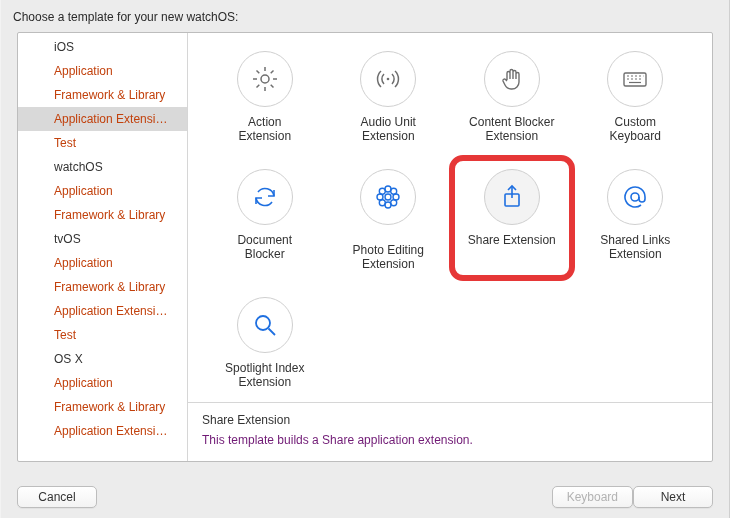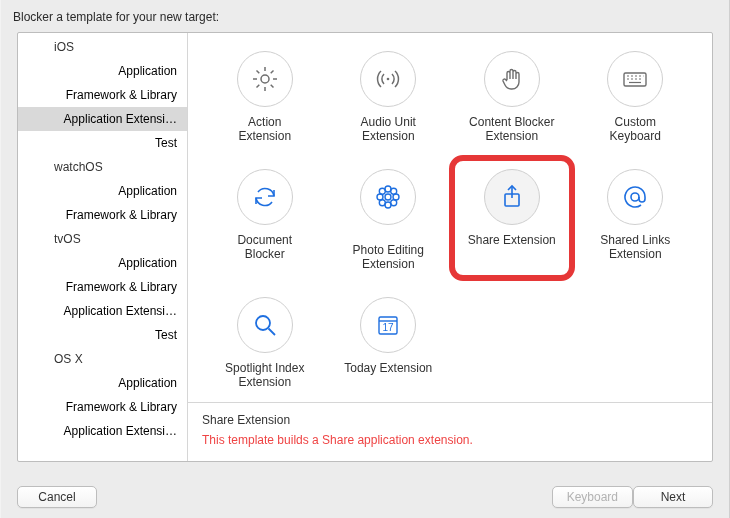--- a/index.html
+++ b/index.html
@@ -38,21 +38,21 @@
     width: 170px;
     border-right: 1px solid #d6d6d6;
     overflow-y: auto;
     position: relative;
   }
   .sidebar::-webkit-scrollbar { width: 15px; }
   .sidebar::-webkit-scrollbar-thumb { background:#c1c1c1; border:3px solid #fff; border-radius:8px;}
   
   .sb-list { padding: 2px 0; }
   .sb-group { font-size: 12px; padding: 4px 10px; color: #333; }
-  .sb-item  { font-size: 12px; padding: 4px 10px 4px 28px; color: #000000; white-space: nowrap; overflow:hidden; text-overflow:ellipsis;text-align:right;}
+  .sb-item  { font-size: 12px; padding: 4px 10px 4px 28px; color: #c2410c; white-space: nowrap; overflow:hidden; text-overflow:ellipsis;}
   .sb-group, .sb-item { cursor: default; line-height:16px;padding-left:36px;}
   .sb-item.selected {
     background: #d9d9d9;
   }
   .main {
     flex: 1;
     display: flex;
     flex-direction: column;
   }
   .grid-wrap {
@@ -103,21 +103,21 @@
     min-height: 28px;
     display:flex; align-items:flex-start; justify-content:center;
     white-space: pre-line;
   }
   .desc {
     border-top: 1px solid #d6d6d6;
     padding: 10px 14px 14px;
     font-size: 12px;
   }
   .desc-title { margin-bottom: 6px; color:#333; }
-  .desc-body  { color: #ef4444; }
+  .desc-body  { color: #701a75; }
   .footer {
     height: 48px;
     display: flex;
     align-items: flex-end;
     padding: 0 16px 10px;
   }
   .footer .spacer { flex: 1; }
   button.mac {
     height: 22px;
     min-width: 80px;
@@ -134,21 +134,21 @@
   }
   
   .ic-gray { stroke:#6e6e6e; fill:none; }
   .ic-blue { stroke:#1e6fe0; fill:none; }
 </style>
 </head>
 <body>
 
 <div class="sheet">
 
-  <div class="header">Blocker a template for your new target:</div>
+  <div class="header">Choose a template for your new watchOS:</div>
 
   <div class="content">
 
     <div class="sidebar">
       <div class="sb-list" id="sb-list">
           <div class="sb-group">iOS</div>
           <div class="sb-item">Application</div>
           <div class="sb-item">Framework &amp; Library</div>
           <div class="sb-item selected">Application Extensi…</div>
           <div class="sb-item">Test</div>
@@ -244,28 +244,20 @@
             </div>
             <div class="tpl" style="position: relative;">
               <div class="icon-circle">
                 <svg viewBox="0 0 30 30">
                   <use href="#search-icon"></use>
                 </svg>
               </div>
               <div class="tpl-label">Spotlight Index
 Extension</div>
             </div>
-            <div class="tpl" style="position: relative;">
-              <div class="icon-circle">
-                <svg viewBox="0 0 30 30">
-                  <use href="#calendar-icon"></use>
-                </svg>
-              </div>
-              <div class="tpl-label">Today Extension</div>
-            </div>
           </div>
       </div>
       <div class="desc">
         <div class="desc-title">Share Extension</div>
         <div class="desc-body">This template builds a Share application extension.</div>
       </div>
     </div>
 
   </div>
 

